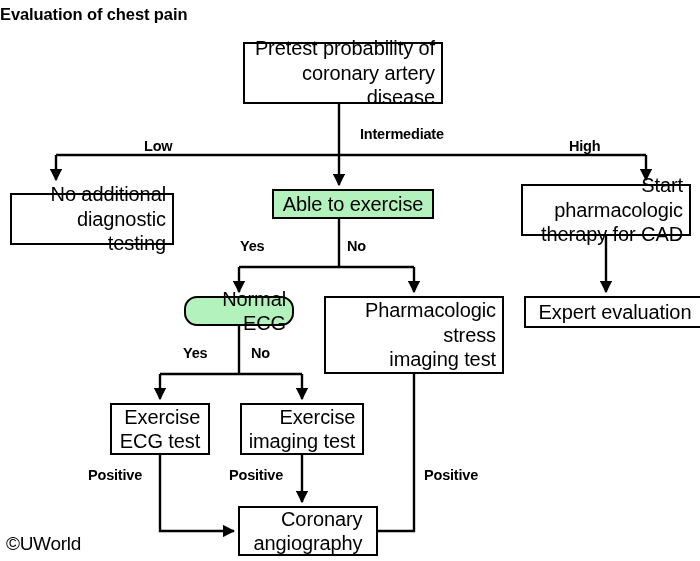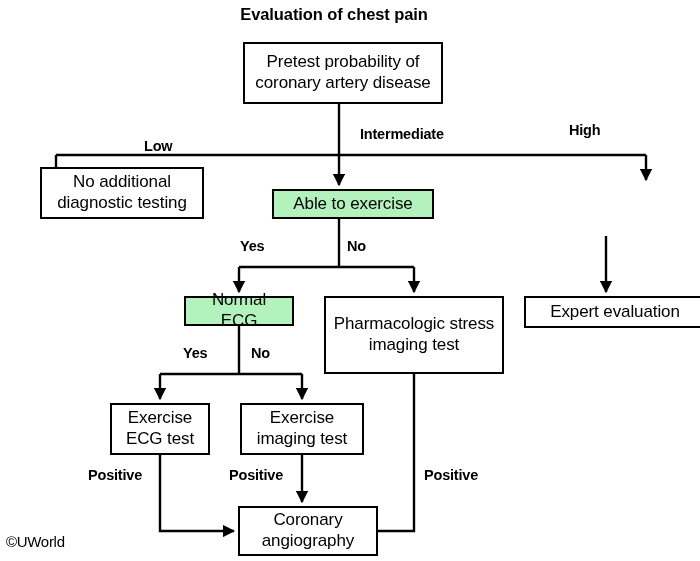--- a/index.html
+++ b/index.html
@@ -28,22 +28,22 @@
     pointer-events: none;
   }
   .node {
     position: absolute;
     box-sizing: border-box;
     border: 2px solid #000000;
     background: #ffffff;
     display: flex;
     align-items: center;
     justify-content: center;
-    text-align: center;
-    font-size: 17px;
+    text-align: right;
+    font-size: 20px;
     line-height: 1.22;
     letter-spacing: -0.1px;
     z-index: 2;
   }
   .node.highlight {
     background: #b3f2bd;
   }
   .node .txt {
     display: block;
     padding: 0 6px;
@@ -55,31 +55,30 @@
     font-weight: bold;
     white-space: nowrap;
     z-index: 3;
     letter-spacing: -0.2px;
   }
   #title {
     position: absolute;
     left: 0;
     top: 5px;
     width: 596px;
-    text-align: center;
+    text-align: left;
     font-size: 16.5px;
     font-weight: bold;
     letter-spacing: -0.1px;
-    padding-left: 36px;
   }
   #watermark {
     position: absolute;
     left: 6px;
     top: 533px;
-    font-size: 15px;
+    font-size: 19px;
     letter-spacing: -0.3px;
     text-align: center;
   }
 </style>
 </head>
 <body>
 
 <div id="canvas">
 
   <div id="title">Evaluation of chest pain</div>
@@ -119,28 +118,32 @@
       <path d="M 302 455 L 302 502" marker-end="url(#arrow)"></path>
 
       <path d="M 414 358 L 414 531 L 366 531" marker-end="url(#arrow)"></path>
     </g>
   </svg>
 
   <div class="node" style="left:243px; top:42px;  width:200px; height:62px;">
       <span class="txt">Pretest probability of
 coronary artery disease</span>
     </div>
-  <div class="node" style="left:10px;  top:167px; width:164px; height:52px;margin-left:30px;">
+  <div class="node" style="left:10px;  top:193px; width:164px; height:52px;">
       <span class="txt">No additional
 diagnostic testing</span>
     </div>
   <div class="node highlight" style="left:272px; top:189px; width:162px; height:30px;">
       <span class="txt">Able to exercise</span>
     </div>
-  <div class="node highlight" style="left:184px; top:296px; width:110px; height:30px;">
+  <div class="node" style="left:521px; top:184px; width:170px; height:52px;">
+      <span class="txt">Start pharmacologic
+therapy for CAD</span>
+    </div>
+  <div class="node highlight" style="left:184px; top:296px; width:110px; height:30px;border-radius:13px;">
       <span class="txt">Normal ECG</span>
     </div>
   <div class="node" style="left:324px; top:296px; width:180px; height:78px;">
       <span class="txt">Pharmacologic stress
 imaging test</span>
     </div>
   <div class="node" style="left:524px; top:296px; width:182px; height:32px;">
       <span class="txt">Expert evaluation</span>
     </div>
   <div class="node" style="left:110px; top:403px; width:100px; height:52px;">
@@ -151,21 +154,21 @@
       <span class="txt">Exercise
 imaging test</span>
     </div>
   <div class="node" style="left:238px; top:506px; width:140px; height:50px;">
       <span class="txt">Coronary
 angiography</span>
     </div>
 
   <div class="edge-label" style="left:100px; top:138px;margin-left:44px;">Low</div>
   <div class="edge-label" style="left:360px; top:126px;">Intermediate</div>
-  <div class="edge-label" style="left:569px; top:122px;">High</div>
+  <div class="edge-label" style="left:569px; top:138px;">High</div>
   <div class="edge-label" style="left:240px; top:238px;">Yes</div>
   <div class="edge-label" style="left:347px; top:238px;">No</div>
   <div class="edge-label" style="left:183px; top:345px;">Yes</div>
   <div class="edge-label" style="left:251px; top:345px;">No</div>
   <div class="edge-label" style="left:88px;  top:467px;">Positive</div>
   <div class="edge-label" style="left:229px; top:467px;">Positive</div>
   <div class="edge-label" style="left:424px; top:467px;">Positive</div>
 
   <div id="watermark">©UWorld</div>
 </div>

